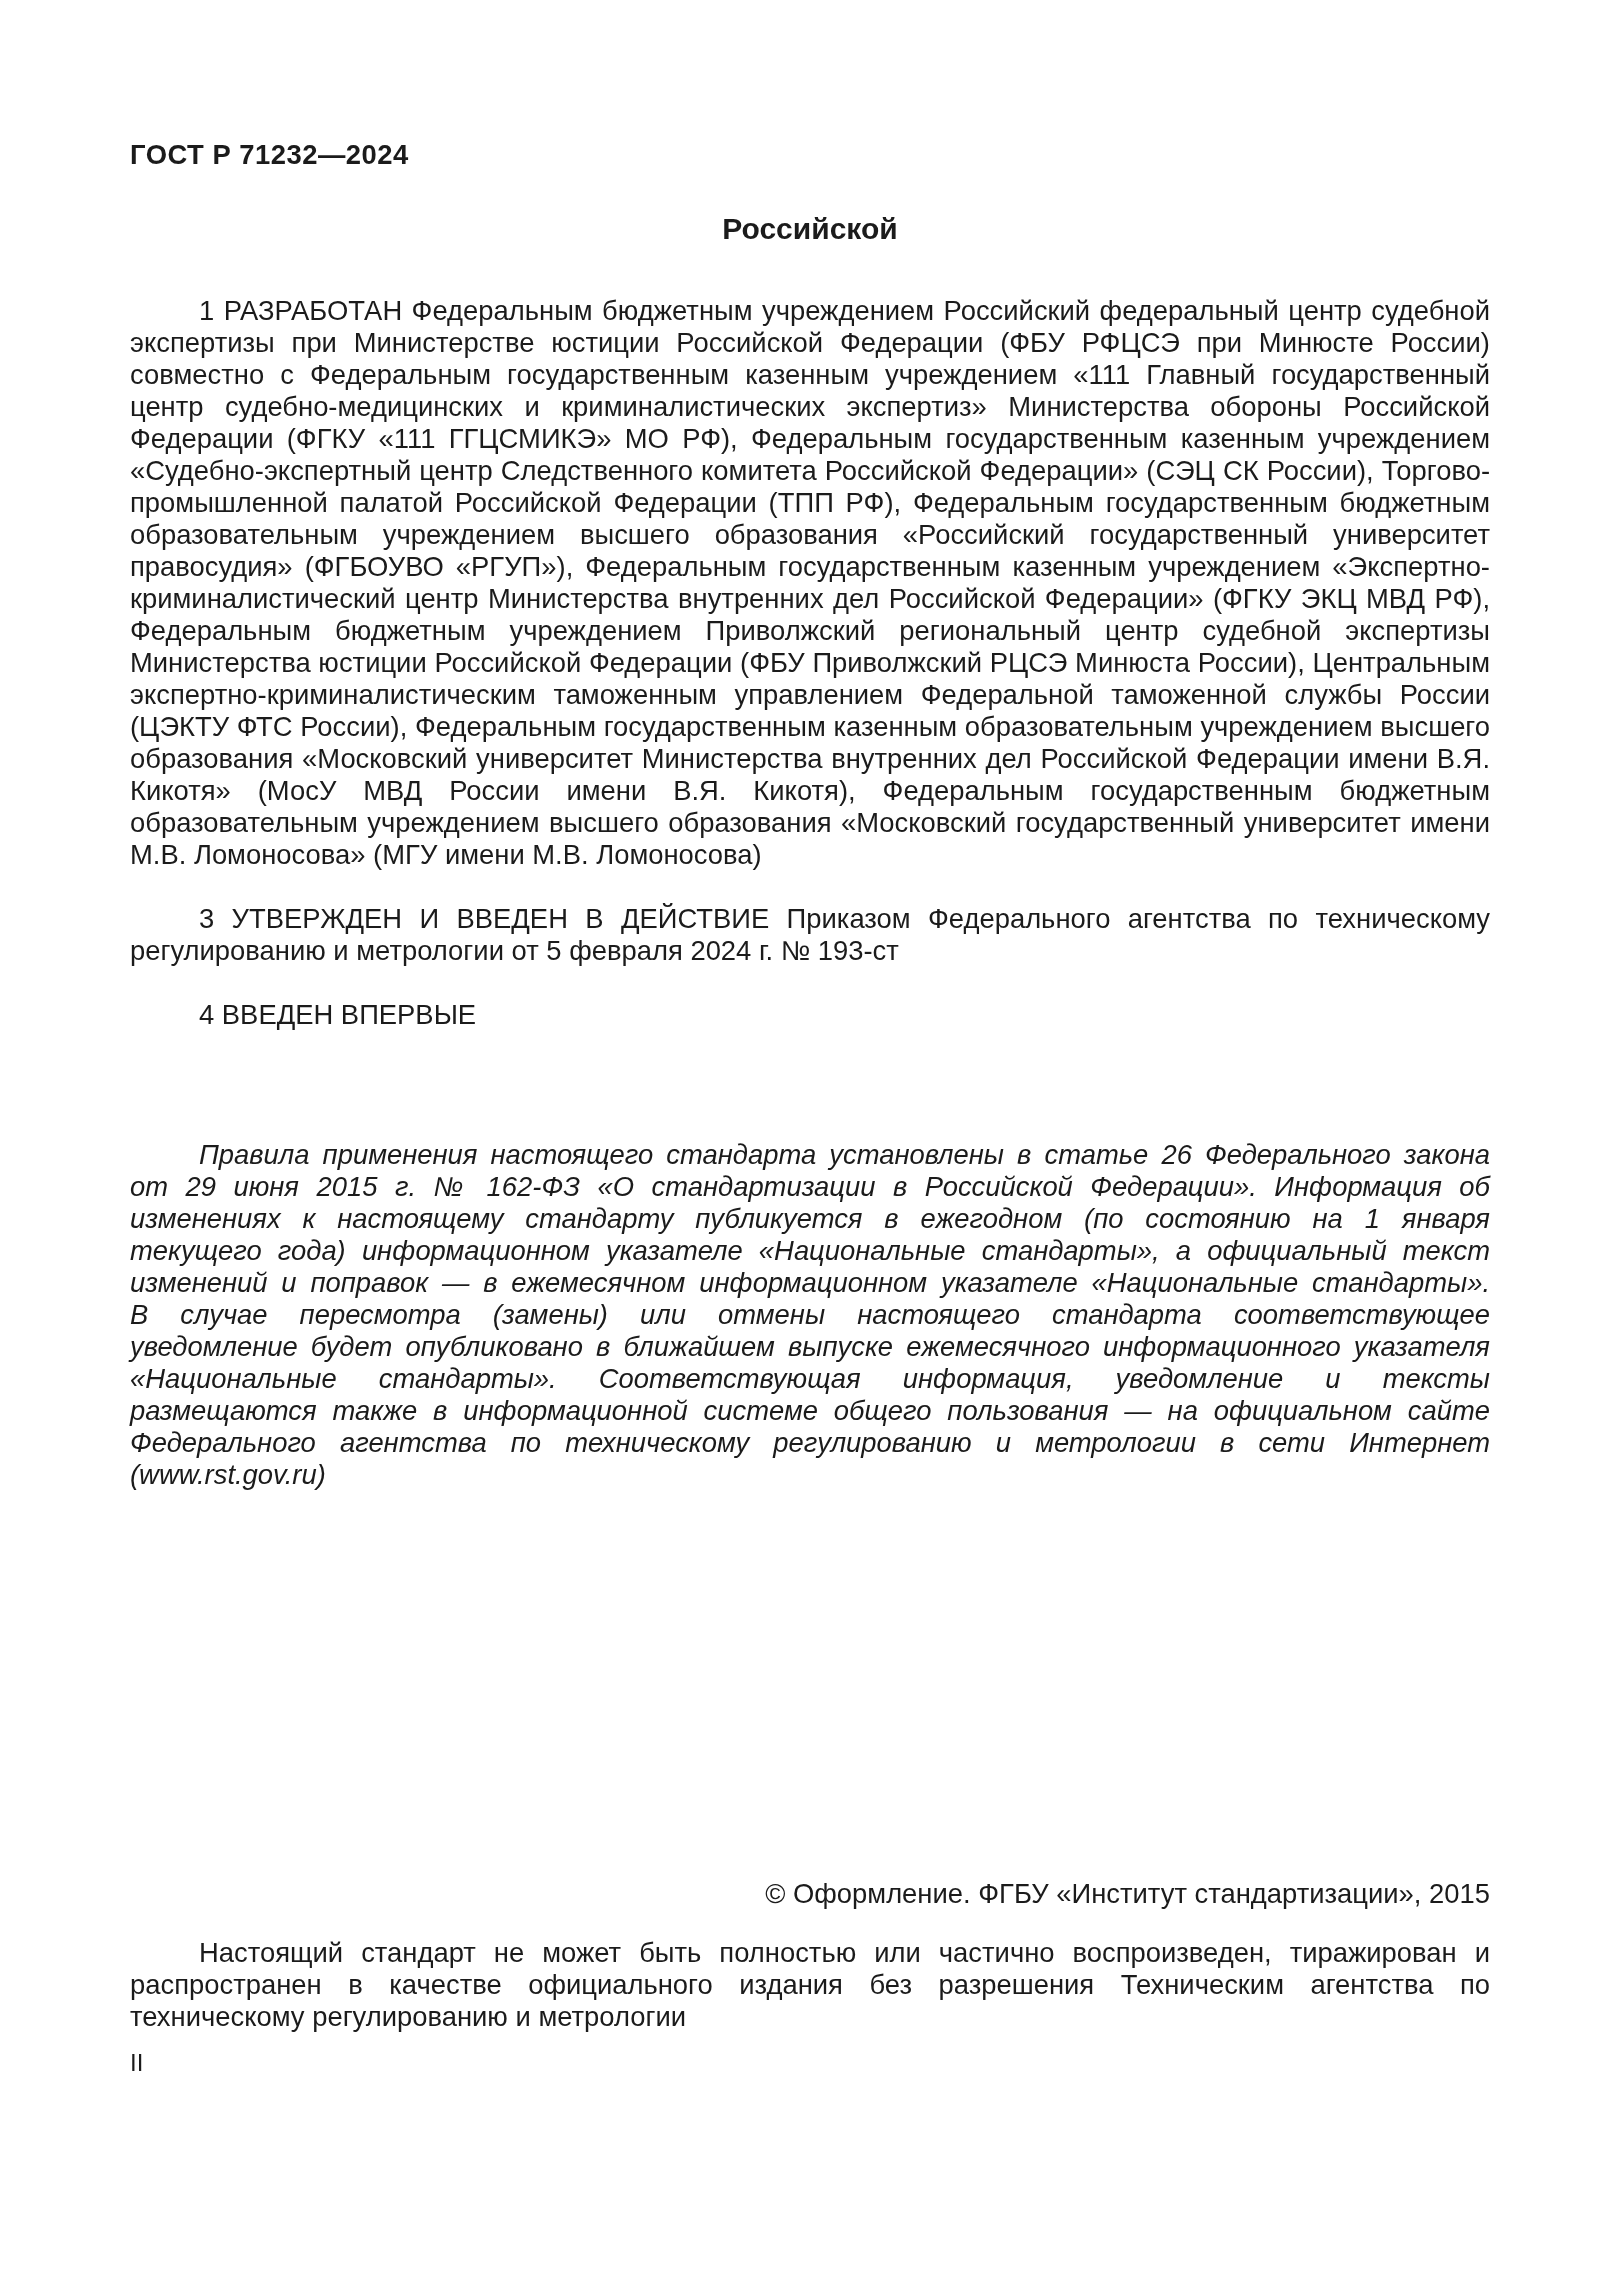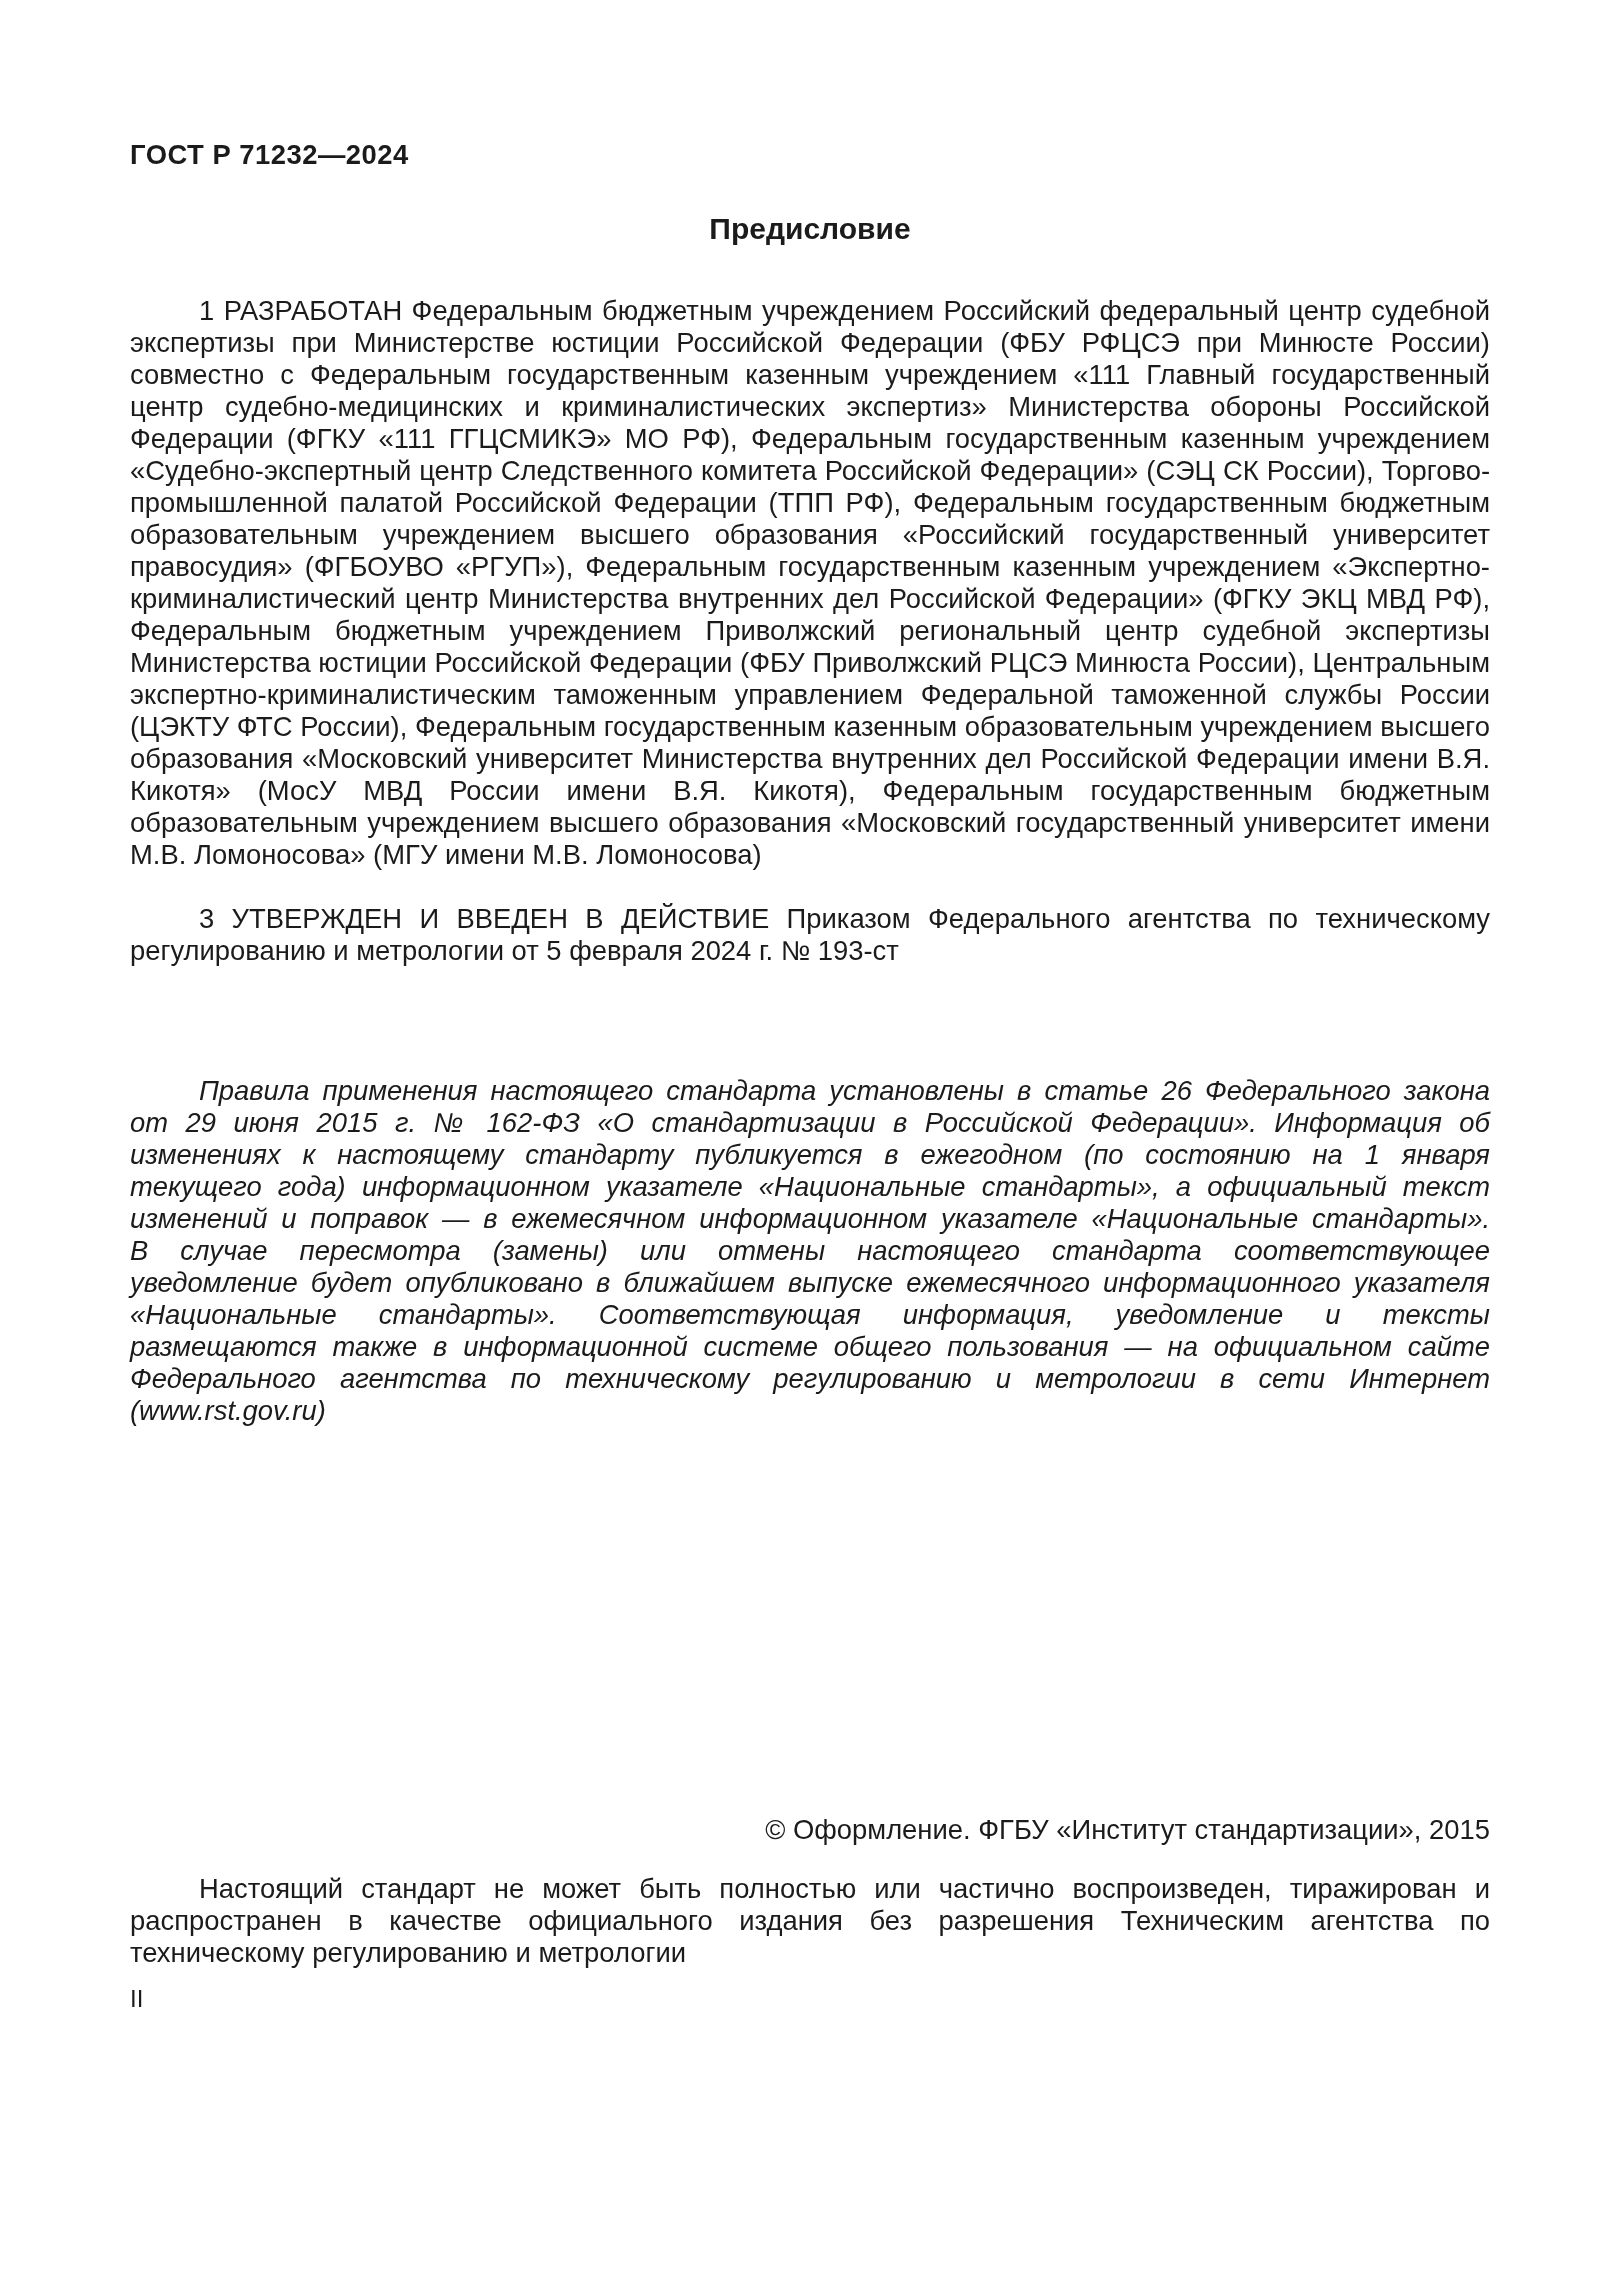--- a/index.html
+++ b/index.html
@@ -55,27 +55,28 @@
     margin-top: 13.7px;
   }
 </style>
 </head>
 <body>
 
 <div class="page">
 
   <div class="doc-code">ГОСТ Р 71232—2024</div>
 
-  <h1 class="doc-title">Предисловие</h1>
+  <h1 class="doc-title">Российской</h1>
 
   <p class="para">1 РАЗРАБОТАН Федеральным бюджетным учреждением Российский федеральный центр судебной экспертизы при Министерстве юстиции Российской Федерации (ФБУ РФЦСЭ при Минюсте России) совместно с Федеральным государственным казенным учреждением «111 Главный государственный центр судебно-медицинских и криминалистических экспертиз» Министерства обороны Российской Федерации (ФГКУ «111 ГГЦСМИКЭ» МО РФ), Федеральным государственным казенным учреждением «Судебно-экспертный центр Следственного комитета Российской Федерации» (СЭЦ СК России), Торгово-промышленной палатой Российской Федерации (ТПП РФ), Федеральным государственным бюджетным образовательным учреждением высшего образования «Российский государственный университет правосудия» (ФГБОУВО «РГУП»), Федеральным государственным казенным учреждением «Экспертно-криминалистический центр Министерства внутренних дел Российской Федерации» (ФГКУ ЭКЦ МВД РФ), Федеральным бюджетным учреждением Приволжский региональный центр судебной экспертизы Министерства юстиции Российской Федерации (ФБУ Приволжский РЦСЭ Минюста России), Центральным экспертно-криминалистическим таможенным управлением Федеральной таможенной службы России (ЦЭКТУ ФТС России), Федеральным государственным казенным образовательным учреждением высшего образования «Московский университет Министерства внутренних дел Российской Федерации имени В.Я. Кикотя» (МосУ МВД России имени В.Я. Кикотя), Федеральным государственным бюджетным образовательным учреждением высшего образования «Московский государственный университет имени М.В. Ломоносова» (МГУ имени М.В. Ломоносова)</p>
 
 
   <p class="para">3 УТВЕРЖДЕН И ВВЕДЕН В ДЕЙСТВИЕ Приказом Федерального агентства по техническому регулированию и метрологии от 5 февраля 2024 г. № 193-ст</p>
 
+  <p class="para">4 ВВЕДЕН ВПЕРВЫЕ</p>
 
   <p class="para legal">Правила применения настоящего стандарта установлены в статье 26 Федерального закона от 29 июня 2015 г. № 162-ФЗ «О стандартизации в Российской Федерации». Информация об изменениях к настоящему стандарту публикуется в ежегодном (по состоянию на 1 января текущего года) информационном указателе «Национальные стандарты», а официальный текст изменений и поправок — в ежемесячном информационном указателе «Национальные стандарты». В случае пересмотра (замены) или отмены настоящего стандарта соответствующее уведомление будет опубликовано в ближайшем выпуске ежемесячного информационного указателя «Национальные стандарты». Соответствующая информация, уведомление и тексты размещаются также в информационной системе общего пользования — на официальном сайте Федерального агентства по техническому регулированию и метрологии в сети Интернет (www.rst.gov.ru)</p>
 
   <div class="copyright">© Оформление. ФГБУ «Институт стандартизации», 2015</div>
 
   <p class="para repro">Настоящий стандарт не может быть полностью или частично воспроизведен, тиражирован и распространен в качестве официального издания без разрешения Техническим агентства по техническому регулированию и метрологии</p>
 
   <div class="page-number">II</div>
 
 </div>

